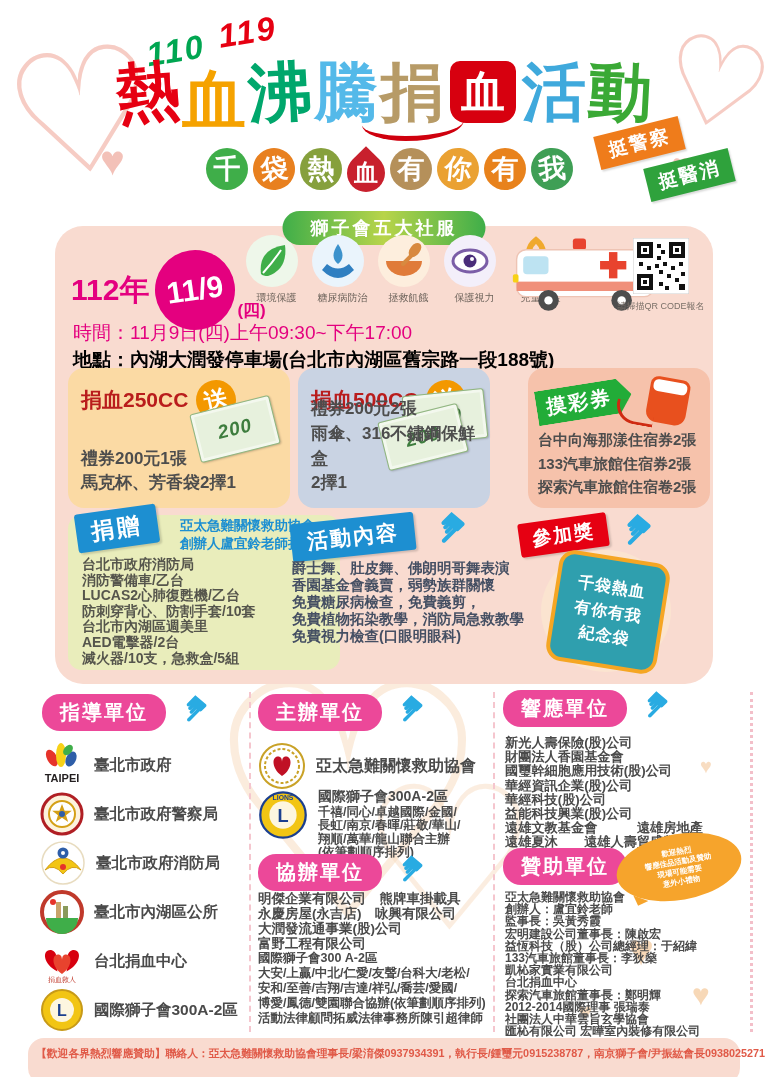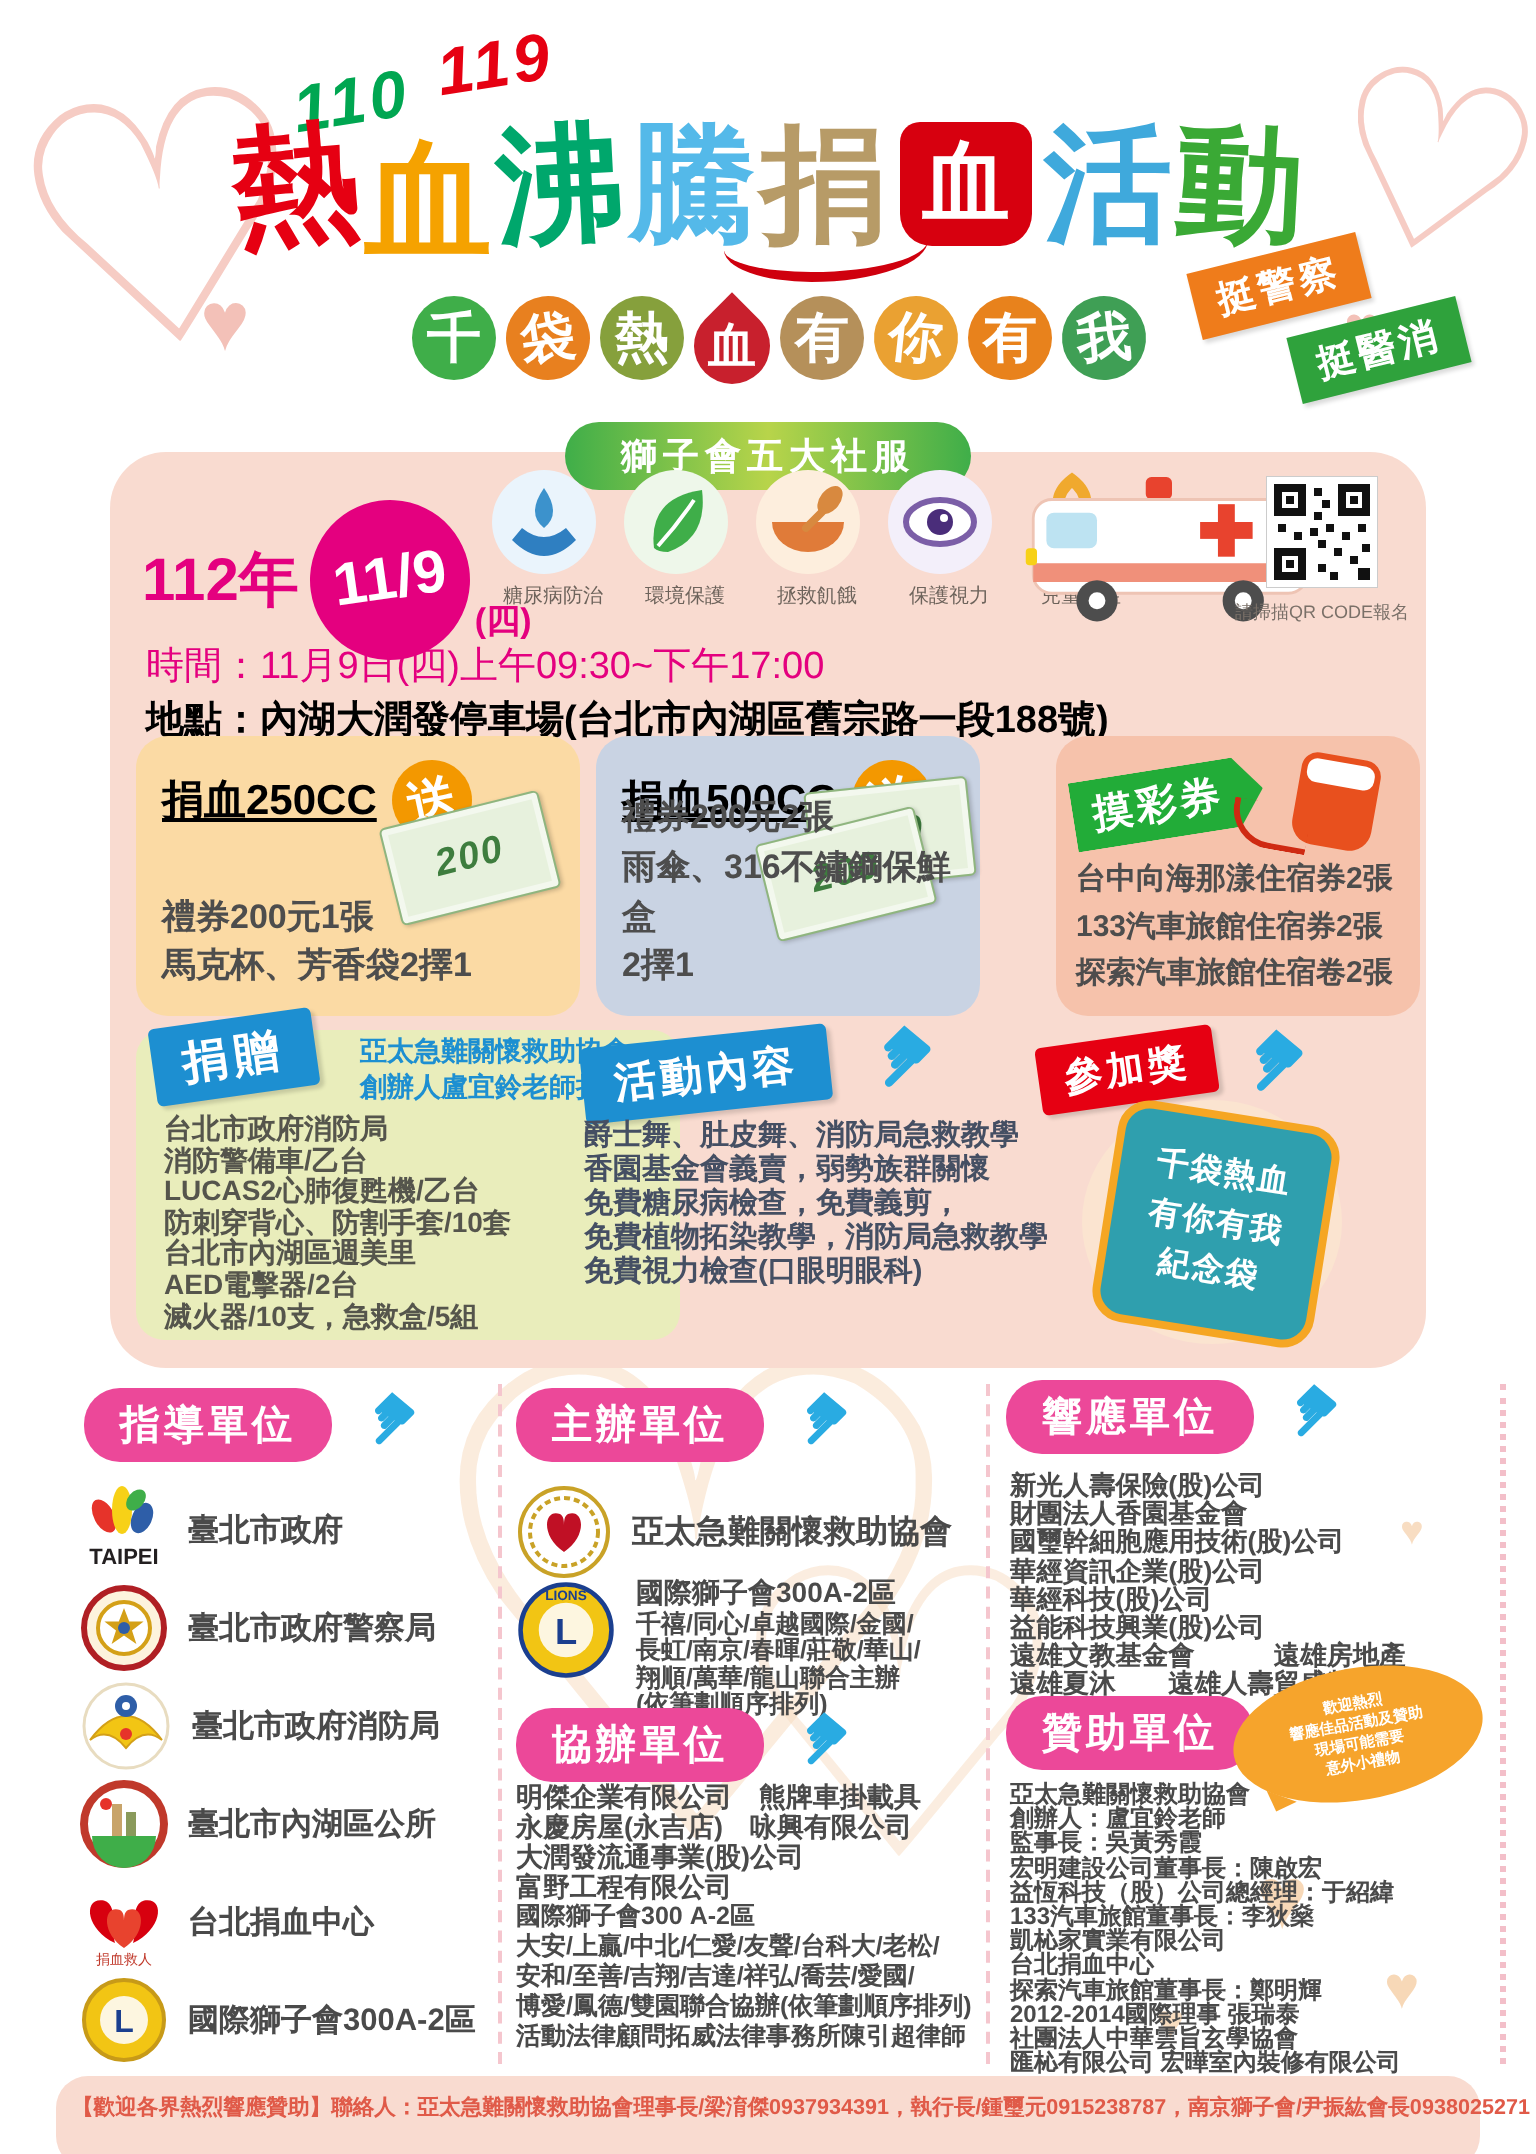--- a/index.html
+++ b/index.html
@@ -60,21 +60,21 @@
   .qr-wrap{position:absolute;right:0;top:12px;width:104px;display:flex;flex-direction:column;align-items:center;}
   .qr-caption{font-size:9px;color:#7a7068;margin-top:6px;white-space:nowrap;}
   .time-line{position:absolute;left:18px;top:94px;color:#e4007f;font-size:19px;font-weight:400;}
   .place-line{position:absolute;left:18px;top:121px;color:#000000;font-size:19px;font-weight:900;}
   
   .gift{position:absolute;top:142px;height:140px;border-radius:16px;}
   .gift1{left:13px;width:222px;background:#fbdaa4;}
   .gift2{left:243px;width:192px;background:#c9d3e3;}
   .gift3{left:473px;width:182px;background:#f6c2ab;}
   .gift-head{display:flex;align-items:center;gap:8px;padding:12px 0 0 13px;}
-  .gift-title{color:#000000;font-size:21px;font-weight:900;text-decoration:underline;}
+  .gift-title{color:#b91c1c;font-size:21px;font-weight:900;}
   .song-badge{width:40px;height:40px;border-radius:50%;background:#f39800;color:#fff;
               display:flex;align-items:center;justify-content:center;font-size:25px;font-weight:900;
               transform:rotate(-12deg);}
   .voucher{position:absolute;width:80px;height:48px;background:#e7f1dd;border:1px solid #8fb57f;
            border-radius:3px;box-shadow:0 0 0 3px #f3f8ee inset,1px 1px 2px rgba(0,0,0,.2);
            display:flex;align-items:center;justify-content:center;
            color:#3e7d3e;font-weight:900;font-style:italic;font-size:19px;letter-spacing:1px;}
   .v-a{right:14px;top:36px;transform:rotate(-14deg);}
   .v-b{right:4px;top:24px;transform:rotate(-6deg);}
   .v-c{right:26px;top:44px;transform:rotate(-14deg);}
@@ -211,33 +211,33 @@
 
     <div class="date-row">
       <span class="date-year">112年</span>
       <span class="date-circle">11/9</span>
       <span class="date-weekday">(四)</span>
     </div>
 
     <div class="services">
       <div class="service">
         <svg width="54" height="54" viewBox="0 0 54 54">
+          <circle cx="27" cy="27" r="26" fill="#eef7ea"></circle>
+          <path d="M16 40 Q13 15 40 11 Q43 35 23 42 Q18 42 16 40 Z" fill="#3fae49"></path>
+          <path d="M18 39 Q28 28 36 16" stroke="#fff" stroke-width="2" fill="none"></path>
+        </svg>
+        <div class="service-label">環境保護</div>
+      </div>
+      <div class="service">
+        <svg width="54" height="54" viewBox="0 0 54 54">
           <circle cx="27" cy="27" r="26" fill="#eaf4fc"></circle>
           <path d="M27 10 q9 13 0 20 q-9 -7 0 -20" fill="#3c92cc"></path>
           <path d="M11 36 q16 16 32 0 l-5 -6 q-11 9 -22 0 z" fill="#2f7fc1"></path>
         </svg>
         <div class="service-label">糖尿病防治</div>
-      </div>
-      <div class="service">
-        <svg width="54" height="54" viewBox="0 0 54 54">
-          <circle cx="27" cy="27" r="26" fill="#eef7ea"></circle>
-          <path d="M16 40 Q13 15 40 11 Q43 35 23 42 Q18 42 16 40 Z" fill="#3fae49"></path>
-          <path d="M18 39 Q28 28 36 16" stroke="#fff" stroke-width="2" fill="none"></path>
-        </svg>
-        <div class="service-label">環境保護</div>
       </div>
       <div class="service">
         <svg width="54" height="54" viewBox="0 0 54 54">
           <circle cx="27" cy="27" r="26" fill="#fdeedd"></circle>
           <path d="M9 27 h36 a18 15 0 0 1 -36 0 z" fill="#e07b39"></path>
           <ellipse cx="38" cy="16" rx="5" ry="8" fill="#d8893f" transform="rotate(38 38 16)"></ellipse>
           <path d="M34 22 L26 30" stroke="#d8893f" stroke-width="4" stroke-linecap="round"></path>
         </svg>
         <div class="service-label">拯救飢餓</div>
       </div>
@@ -366,21 +366,21 @@
         <div>防刺穿背心、防割手套/10套</div>
         <div>台北市內湖區週美里</div>
         <div>AED電擊器/2台</div>
         <div>滅火器/10支，急救盒/5組</div>
       </div>
     </div>
 
     <div class="activities-badge">活動內容</div>
     <span class="finger f-act"></span>
     <div class="activities-list">
-      <div>爵士舞、肚皮舞、消防局急救教學</div>
+      <div>爵士舞、肚皮舞、佛朗明哥舞表演</div>
       <div>香園基金會義賣，弱勢族群關懷</div>
       <div>免費糖尿病檢查，免費義剪，</div>
       <div>免費植物拓染教學，消防局急救教學</div>
       <div>免費視力檢查(口眼明眼科)</div>
     </div>
 
     <div class="participation-badge">參加獎</div>
     <span class="finger f-par"></span>
     <div class="bag-plate"></div>
     <div class="gift-bag">

